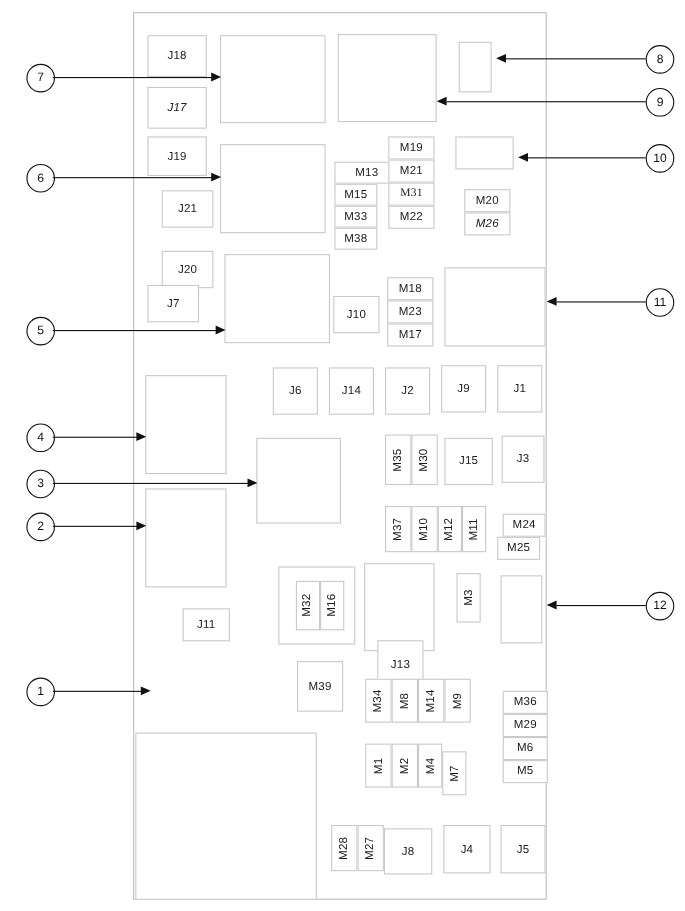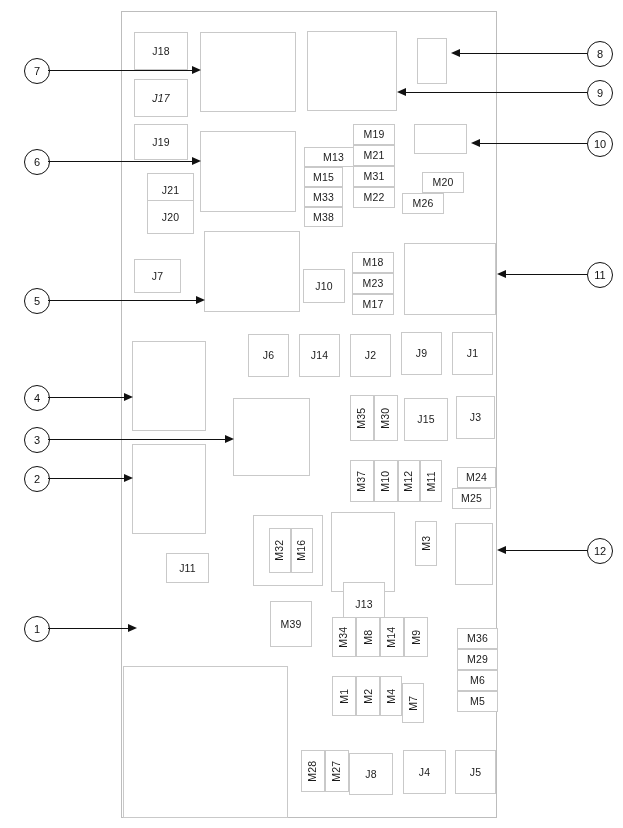--- a/index.html
+++ b/index.html
@@ -39,21 +39,21 @@
     </div>
   <div class="cell" style="left:134px;top:79px;width:54px;height:38px;font-style:italic;">
     <span class="lbl">J17</span>
     </div>
   <div class="cell" style="left:134px;top:124px;width:54px;height:36px;">
     <span class="lbl">J19</span>
     </div>
   <div class="cell" style="left:147px;top:173px;width:47px;height:34px;">
     <span class="lbl">J21</span>
     </div>
-  <div class="cell" style="left:147px;top:200px;width:47px;height:34px;">
+  <div class="cell" style="left:147px;top:228px;width:47px;height:34px;">
     <span class="lbl">J20</span>
     </div>
   <div class="cell" style="left:134px;top:259px;width:47px;height:34px;">
     <span class="lbl">J7</span>
     </div>
 
   <div class="cell empty" style="left:200px;top:32px;width:96px;height:80px;"></div>
   <div class="cell empty" style="left:200px;top:131px;width:96px;height:81px;"></div>
   <div class="cell empty" style="left:204px;top:231px;width:96px;height:81px;"></div>
 
@@ -74,31 +74,31 @@
   <div class="cell" style="left:304px;top:207px;width:39px;height:20px;">
     <span class="lbl">M38</span>
     </div>
 
   <div class="cell" style="left:353px;top:124px;width:42px;height:21px;">
     <span class="lbl">M19</span>
     </div>
   <div class="cell" style="left:353px;top:145px;width:42px;height:21px;">
     <span class="lbl">M21</span>
     </div>
-  <div class="cell" style="left:353px;top:166px;width:42px;height:21px;">
+  <div class="cell" style="left:353px;top:166px;width:42px;height:21px;font-family:Liberation Serif, serif;">
     <span class="lbl">M31</span>
     </div>
   <div class="cell" style="left:353px;top:187px;width:42px;height:21px;">
     <span class="lbl">M22</span>
     </div>
 
   <div class="cell" style="left:422px;top:172px;width:42px;height:21px;">
     <span class="lbl">M20</span>
     </div>
-  <div class="cell" style="left:402px;top:193px;width:42px;height:21px;">
+  <div class="cell" style="left:422px;top:193px;width:42px;height:21px;font-style:italic;">
     <span class="lbl">M26</span>
     </div>
 
   <div class="cell" style="left:352px;top:252px;width:42px;height:21px;">
     <span class="lbl">M18</span>
     </div>
   <div class="cell" style="left:352px;top:273px;width:42px;height:21px;">
     <span class="lbl">M23</span>
     </div>
   <div class="cell" style="left:352px;top:294px;width:42px;height:21px;">

